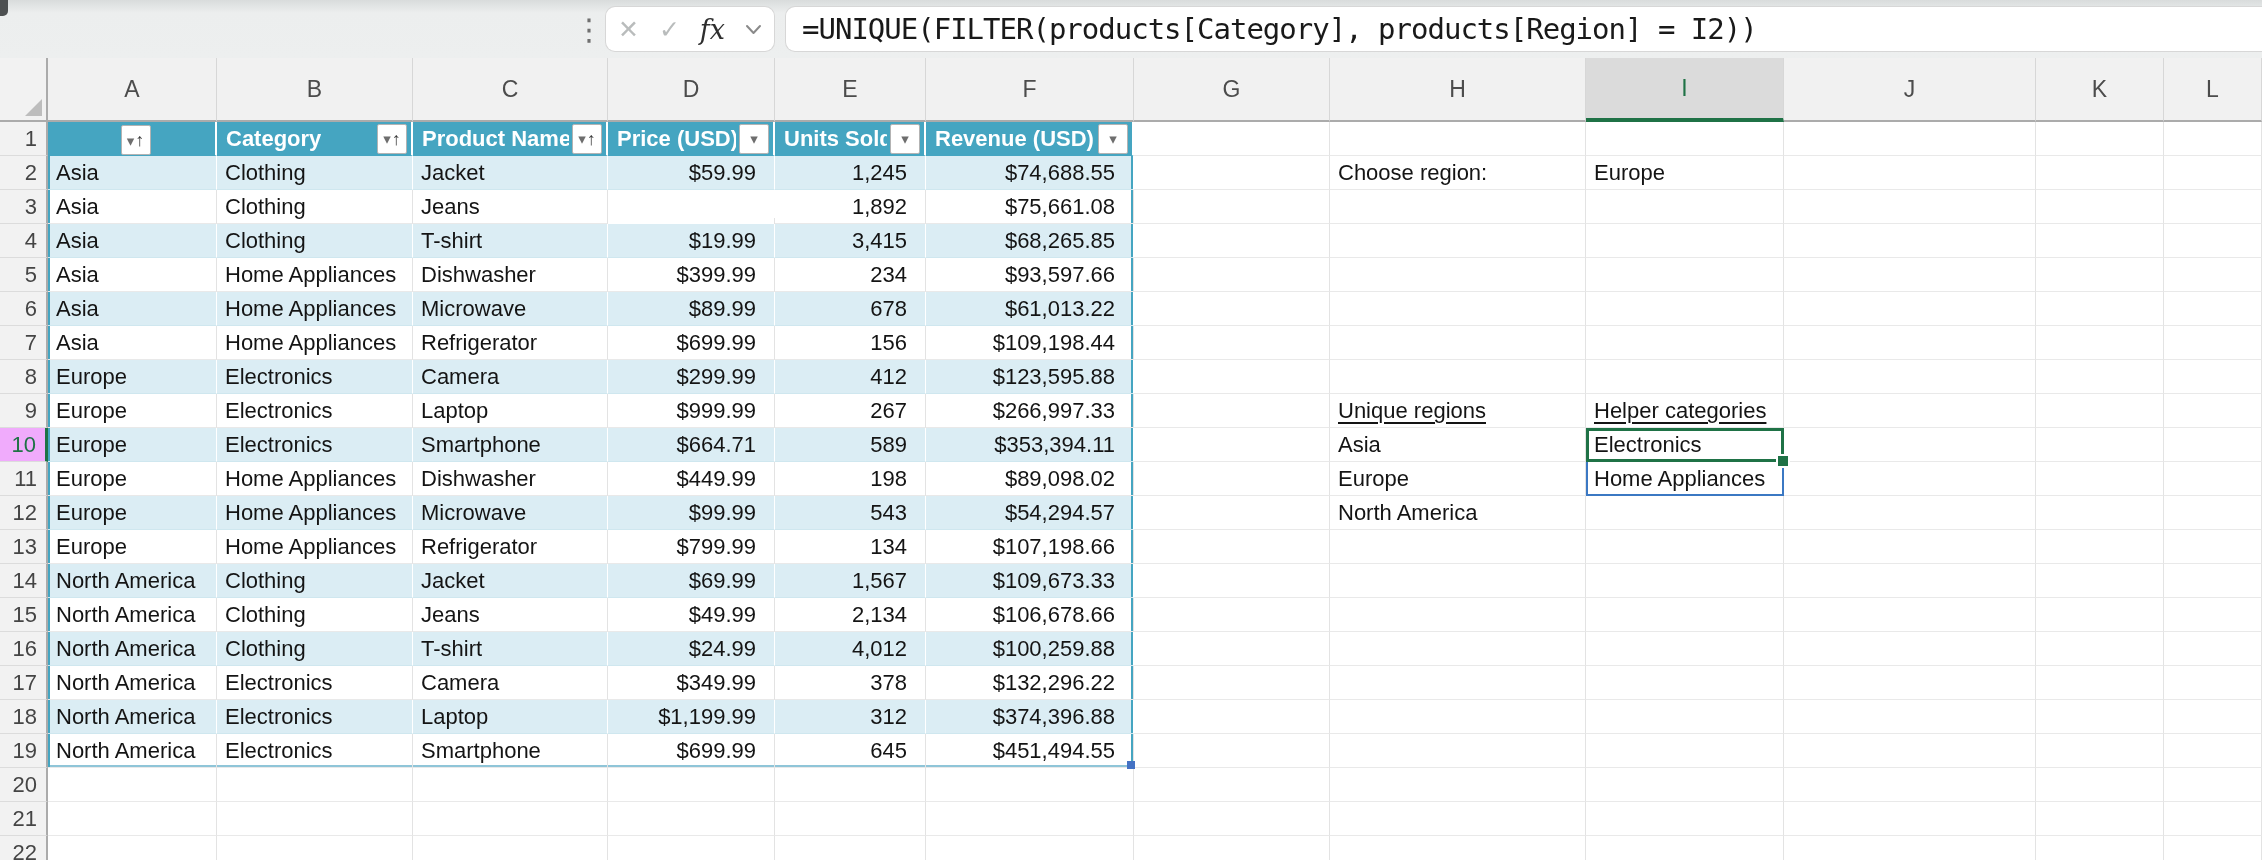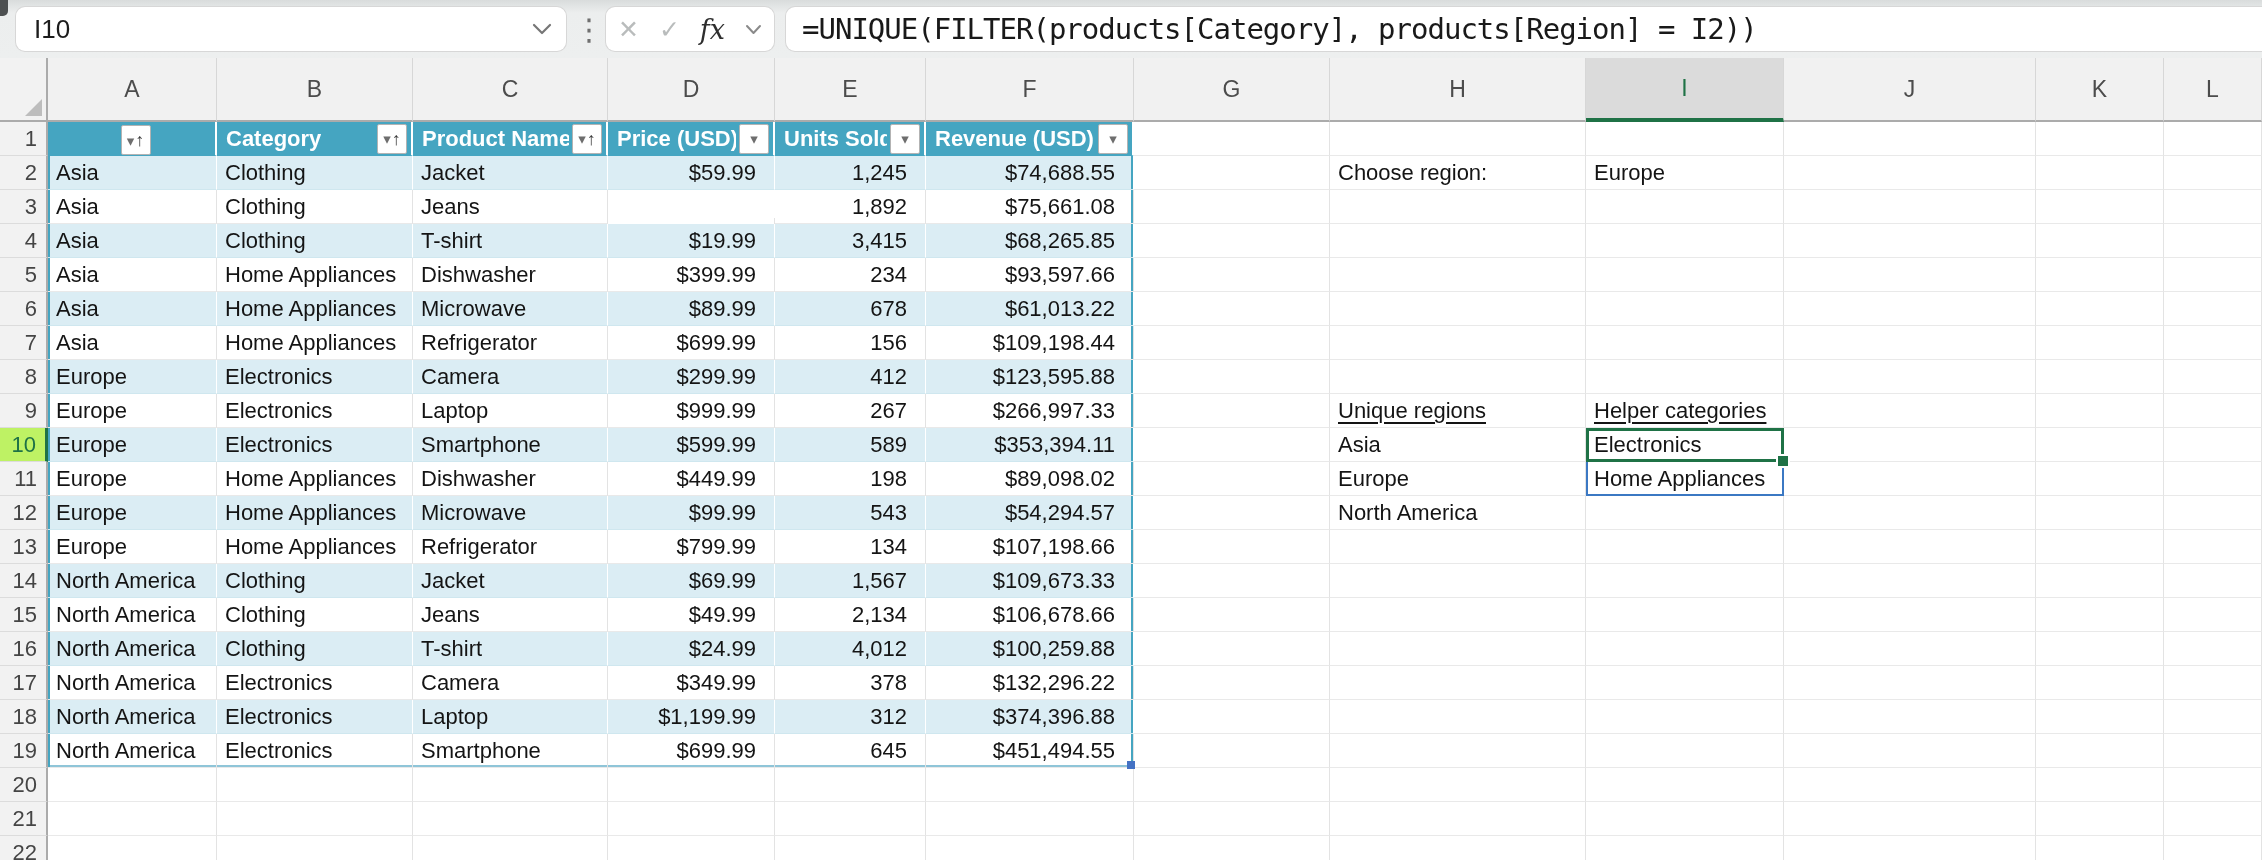--- a/index.html
+++ b/index.html
@@ -41,21 +41,21 @@
   .colhdr { flex:none; height:64px; background:#f1f1f1; border-right:1px solid #d7d7d7;
             border-bottom:2px solid #ababab; display:flex; align-items:center; justify-content:center;
             font-size:23px; color:#4c4c4c; }
   .colhdr.sel { background:#dbdbdb; border-bottom:4px solid var(--selection-green,#1F7246);
                 color:var(--selection-green,#1F7246); }
 
   .gridrow { display:flex; height:34px; }
   .rowhdr { flex:none; width:48px; background:#f2f2f2; border-right:2px solid #ababab;
             border-bottom:1px solid #dcdcdc; display:flex; align-items:center; justify-content:flex-end;
             padding-right:9px; font-size:22px; color:#454545; }
-  .rowhdr.sel { background:#bef264; color:var(--selection-green,#1F7246);
+  .rowhdr.sel { background:#f0abfc; color:var(--selection-green,#1F7246);
                 border-right:3px solid var(--selection-green,#1F7246); }
 
   .cell { flex:none; height:34px; border-right:1px solid #e3e3e3; border-bottom:1px solid #e9e9e9;
           display:flex; align-items:center; padding:0 8px; font-size:22px; color:#141414;
           white-space:nowrap; overflow:hidden; background:#fff; }
   .cell.num { justify-content:flex-end; padding-right:18px; }
   .cell.band { background:var(--band,#DBEDF4); border-right-color:#fff; border-bottom-color:#cfe7ef; }
   .cell.thead { background:var(--table-header,#45A5C1); border-right:2px solid #fff;
                 border-bottom-color:var(--table-header,#45A5C1); color:#fff;
                 justify-content:space-between; padding:0 4px 0 9px; }
@@ -73,26 +73,20 @@
   .fillhandle { width:10px; height:10px; background:var(--selection-green,#1F7246);
                 box-shadow:0 0 0 2px #fff; pointer-events:auto; }
   .tblhandle { width:8px; height:8px; background:var(--table-handle-blue,#4472C4); pointer-events:auto; }
 </style>
 </head>
 <body>
 
 <div class="topbar">
   <div class="notch"></div>
 
-  <div class="namebox">
-    <span class="val">I10</span>
-    <svg class="chev" width="20" height="12" viewBox="0 0 20 12">
-      <polyline points="2,2 10,10 18,2" fill="none" stroke="#767676" stroke-width="2.2" stroke-linecap="round" stroke-linejoin="round"></polyline>
-    </svg>
-  </div>
 
   <div class="dotshandle">⋮</div>
 
   <div class="fxgroup">
     <span class="icon-x">✕</span>
     <span class="icon-check">✓</span>
     <span class="icon-fx">fx</span>
     <svg class="chev" width="17" height="11" viewBox="0 0 17 11">
       <polyline points="2,2 8.5,9 15,2" fill="none" stroke="#8a8a8a" stroke-width="2" stroke-linecap="round" stroke-linejoin="round"></polyline>
     </svg>
@@ -294,21 +288,21 @@
         </div>
         <div class="cell" style="width: 252px;"></div>
         <div class="cell" style="width: 128px;"></div>
         <div class="cell" style="width: 98px;"></div>
       </div>
       <div class="gridrow">
         <div class="rowhdr sel">10</div>
         <div class="cell band" style="width: 169px; box-shadow: rgb(69, 165, 193) 2px 0px 0px inset;">Europe</div>
         <div class="cell band" style="width: 196px;">Electronics</div>
         <div class="cell band" style="width: 195px;">Smartphone</div>
-        <div class="cell band num" style="width: 167px;">$599.99</div>
+        <div class="cell band num" style="width: 167px;">$664.71</div>
         <div class="cell band num" style="width: 151px;">589</div>
         <div class="cell band num" style="width: 208px; box-shadow: rgb(69, 165, 193) -2px 0px 0px inset;">$353,394.11</div>
         <div class="cell" style="width: 196px;"></div>
         <div class="cell" style="width: 256px;">
           <span>Asia</span>
         </div>
         <div class="cell" style="width: 198px;">
           <span>Electronics</span>
         </div>
         <div class="cell" style="width: 252px;"></div>

